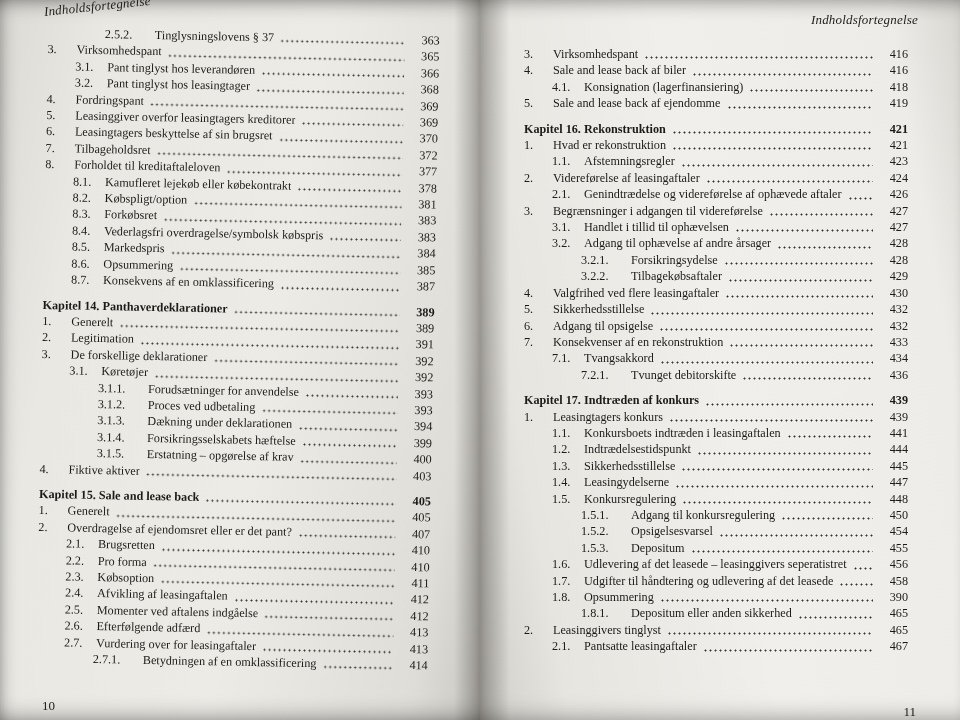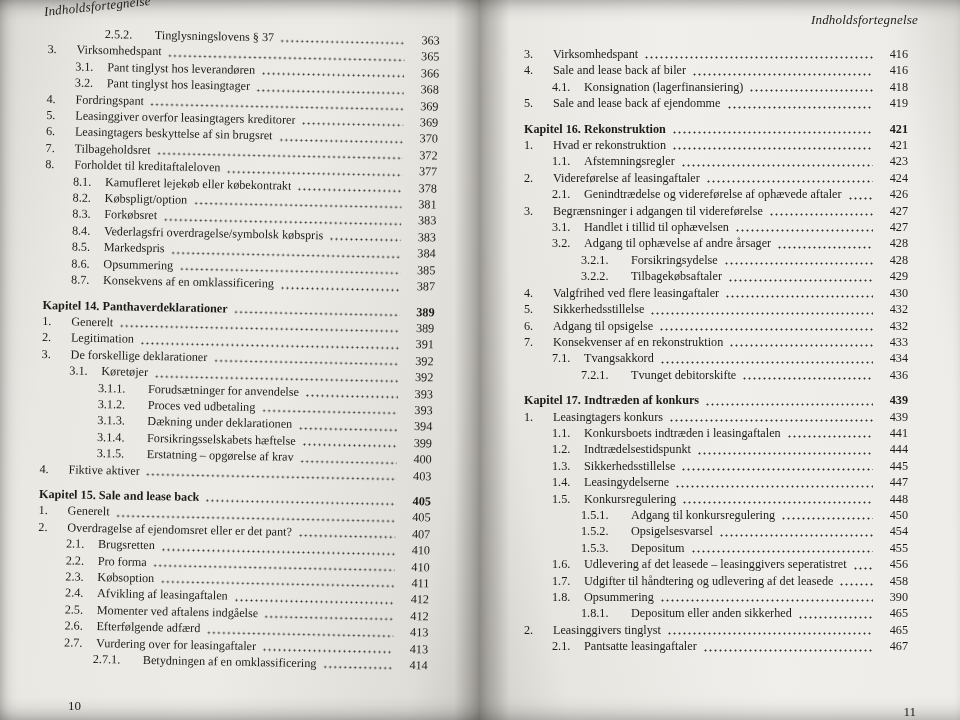--- a/index.html
+++ b/index.html
@@ -51,21 +51,21 @@
     flex:1 1 8px; min-width:8px; align-self:flex-end;
     height:4px; margin:0 5px 3px 6px;
     background-image:radial-gradient(circle, #34312c 0.9px, rgba(0,0,0,0) 1.1px);
     background-size:5px 3px; background-repeat:repeat-x; background-position:left bottom;
   }
   .pg { flex:0 0 30px; text-align:right; }
   .chapter { font-weight:bold; margin-top:9px; }
   .chapter .title { flex:0 0 auto; }
 
   .pagenum { position:absolute; font-size:13px; color:#22201d; }
-  .left .pagenum { left:68px; bottom:6px; }
+  .left .pagenum { left:42px; bottom:6px; }
   .right .pagenum { right:44px; bottom:0; }
 </style>
 </head>
 <body>
 
 <div class="book">
   <div class="page left">
     <div class="header">Indholdsfortegnelse</div>
     <div class="toc">
         <div class="row lvl2">

